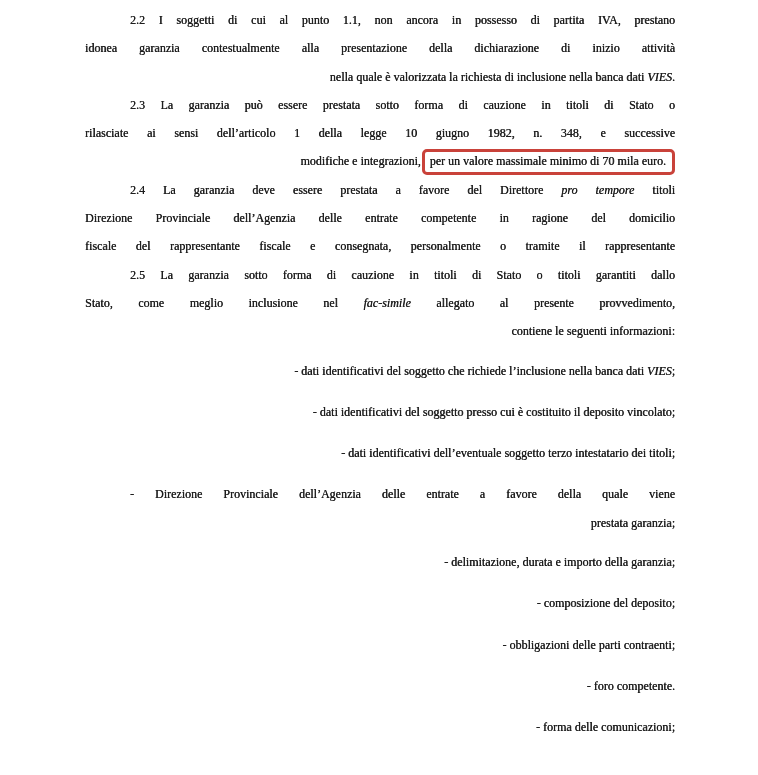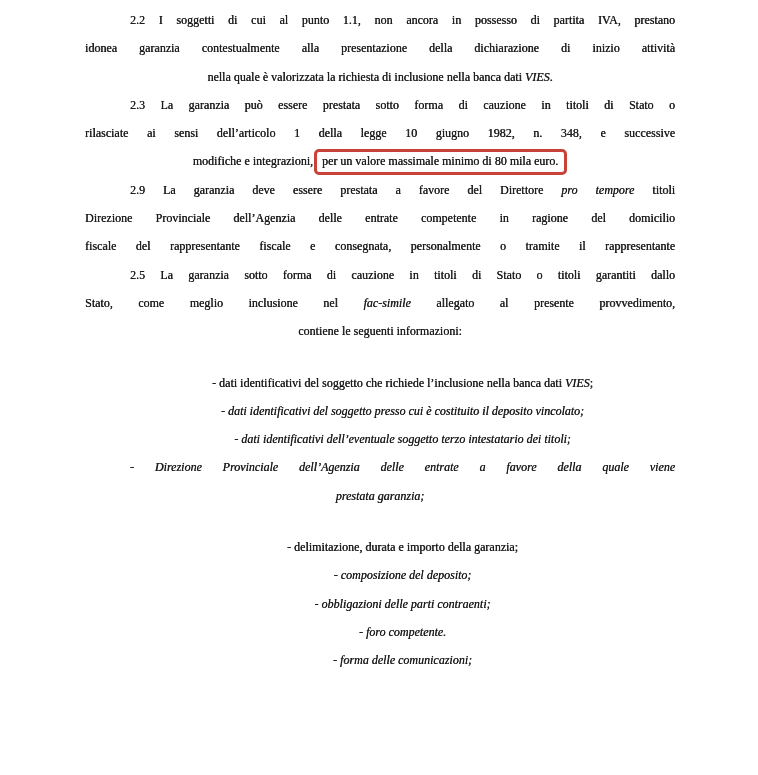--- a/index.html
+++ b/index.html
@@ -20,23 +20,23 @@
     left: 85px;
     top: 6px;
     width: 590px;
     font-size: 12px;
     line-height: 28.3px;
     color: #1d1d1d;
     text-shadow: 0.3px 0 0 currentColor; 
   }
   .block { margin: 0; }
   .sp-none   { margin-top: 0; }
-  .sp-normal { margin-top: 0; font-style: italic; }
-  .sp-loose  { margin-top: 23px; }
-  .line { text-align: center; }
+  .sp-normal { margin-top: 13px; }
+  .sp-loose  { margin-top: 11px; }
+  .line { text-align: right; }
   .line.just {
     text-align: justify;
     text-align-last: justify;
   }
   .line.ind { text-indent: 45px; }
   .it { font-style: italic; }
   .hl {
     border: 3px solid #c9423a;
     border-radius: 5px;
     padding: 2px 6px 4px 5px;
@@ -49,24 +49,24 @@
 <div class="page">
   <div class="doc" id="doc">
       <div class="block sp-none">
         <div class="line just ind"><span>2.2 I soggetti di cui al punto 1.1, non ancora in possesso di partita IVA, prestano</span></div>
         <div class="line just"><span>idonea garanzia contestualmente alla presentazione della dichiarazione di inizio attività</span></div>
         <div class="line"><span>nella quale è valorizzata la richiesta di inclusione nella banca dati </span><span class="it">VIES</span><span>.</span></div>
       </div>
       <div class="block sp-none">
         <div class="line just ind"><span>2.3 La garanzia può essere prestata sotto forma di cauzione in titoli di Stato o</span></div>
         <div class="line just"><span>rilasciate ai sensi dell’articolo 1 della legge 10 giugno 1982, n. 348, e successive</span></div>
-        <div class="line"><span>modifiche e integrazioni, </span><span class="hl" style="border-color: rgb(201, 66, 58);">per un valore massimale minimo di 80 mila euro.</span></div>
+        <div class="line"><span>modifiche e integrazioni, </span><span class="hl" style="border-color: rgb(201, 66, 58);">per un valore massimale minimo di 70 mila euro.</span></div>
       </div>
       <div class="block sp-none">
-        <div class="line just ind"><span>2.9 La garanzia deve essere prestata a favore del Direttore </span><span class="it">pro tempore</span><span> titoli</span></div>
+        <div class="line just ind"><span>2.4 La garanzia deve essere prestata a favore del Direttore </span><span class="it">pro tempore</span><span> titoli</span></div>
         <div class="line just"><span>Direzione Provinciale dell’Agenzia delle entrate competente in ragione del domicilio</span></div>
         <div class="line just"><span>fiscale del rappresentante fiscale e consegnata, personalmente o tramite il rappresentante</span></div>
       </div>
       <div class="block sp-none">
         <div class="line just ind"><span>2.5 La garanzia sotto forma di cauzione in titoli di Stato o titoli garantiti dallo</span></div>
         <div class="line just"><span>Stato, come meglio inclusione nel </span><span class="it">fac-simile</span><span> allegato al presente provvedimento,</span></div>
         <div class="line"><span>contiene le seguenti informazioni:</span></div>
       </div>
       <div class="block sp-loose">
         <div class="line ind"><span>- dati identificativi del soggetto che richiede l’inclusione nella banca dati </span><span class="it">VIES</span><span>;</span></div>

